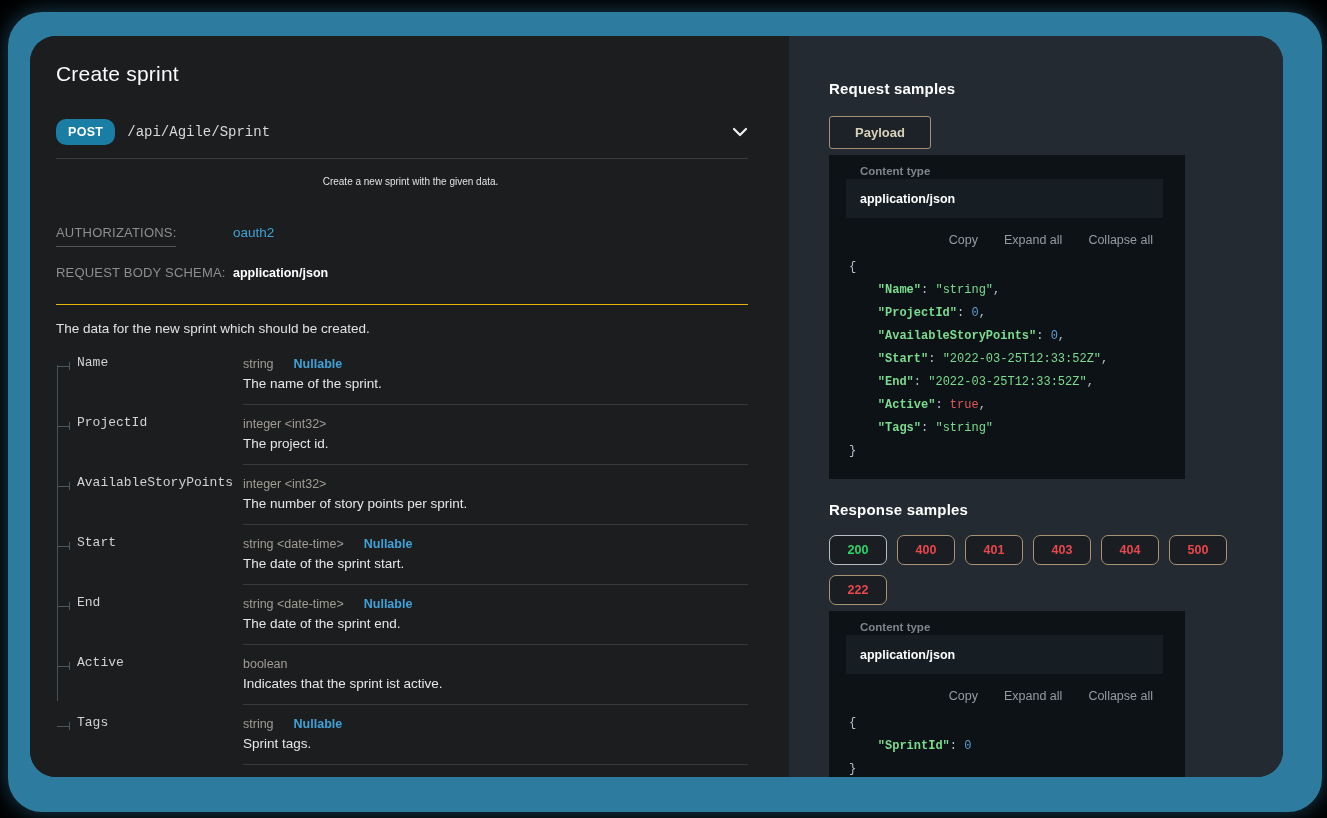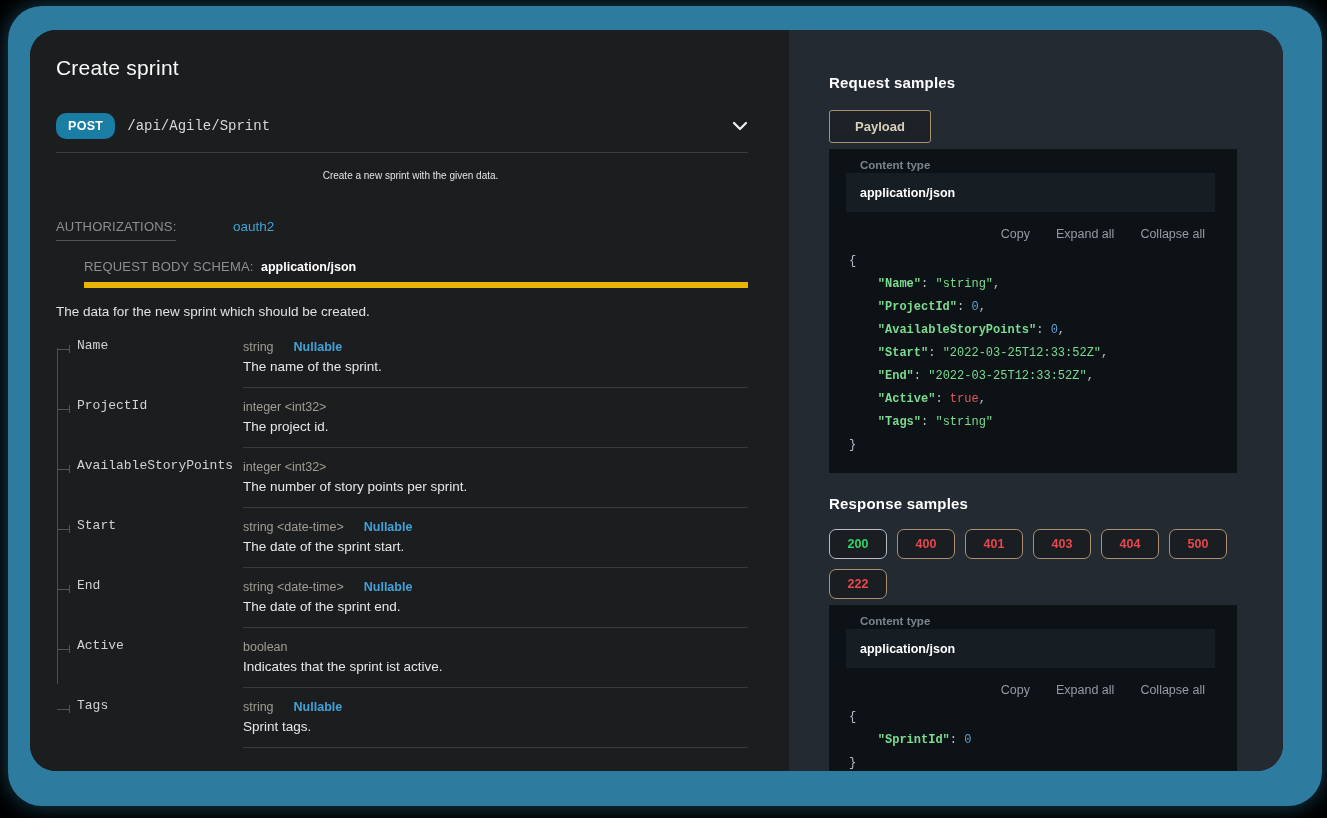--- a/index.html
+++ b/index.html
@@ -1,36 +1,36 @@
 <!DOCTYPE html>
 <html style="--accent: #2e7ba0; --panel_left: #1b1d1f; --panel_right: #242a31; --code_bg: #0d1216; --method_post: #1a7da4; --link_blue: #42a1d6; --type_gray: #a19d93; --tab_border: #a89070; --status_green: #2fd566; --status_red: #e8474d; --json_green: #7bdc90; --json_blue: #5a9fd4; --json_red: #e0575c;"><head>
 <meta charset="utf-8">
 <style>
   html,body{margin:0;padding:0;background:#000;}
   .stage{position:relative;width:1327px;height:818px;background:#000;overflow:hidden;
          font-family:"Liberation Sans",sans-serif;-webkit-font-smoothing:antialiased;}
-  .frame{position:absolute;left:8px;top:6px;width:1314px;height:800px;background:var(--accent,#2e7ba0);
+  .frame{position:absolute;left:8px;top:12px;width:1314px;height:800px;background:var(--accent,#2e7ba0);
          border-radius:34px;box-shadow:0 0 22px rgba(46,123,160,.55);}
   .content{position:absolute;left:22px;top:24px;width:1253px;height:741px;border-radius:26px;
            overflow:hidden;display:flex;background:var(--panel_left,#1b1d1f);}
 
   
   .left{width:759px;min-width:759px;background:var(--panel_left,#1b1d1f);padding:0 41px 0 26px;box-sizing:border-box;}
   .page-title{margin:26px 0 0 0;font-size:21px;font-weight:400;color:#fafafa;letter-spacing:.2px;}
   .endpoint-row{margin-top:33px;display:flex;align-items:center;border-bottom:1px solid #3c3c3c;padding-bottom:13px;cursor:pointer;}
   .method-badge{background:var(--method_post,#1a7da4);color:#fff;font-weight:bold;font-size:12.5px;
                 padding:6px 12px;border-radius:10px;letter-spacing:.3px;}
   .endpoint-path{font-family:"Liberation Mono","DejaVu Sans Mono",monospace;font-size:14px;color:#d8d8d8;margin-left:12px;}
   .chevron{margin-left:auto;display:flex;align-items:center;}
   .op-desc{margin:17px 0 0 17px;font-size:10px;color:#e2e2e2;text-align:center;}
   .kv-row{margin-top:38px;display:flex;align-items:baseline;}
   .kv-label{width:177px;min-width:177px;font-size:13px;color:#8e8e8e;letter-spacing:.2px;}
   .kv-label .uline{border-bottom:1px solid #565656;padding-bottom:6px;display:inline-block;}
   .kv-link{color:var(--link_blue,#42a1d6);font-size:13.5px;text-decoration:none;cursor:pointer;}
-  .schema-row{margin-top:18px;border-bottom:6px solid #eab308;padding-bottom:8px;margin-left:28px;}
+  .schema-row{margin-top:18px;border-bottom:1px solid #eab308;padding-bottom:24px;}
   .kv-strong{color:#fff;font-weight:bold;font-size:12.5px;}
   .body-desc{margin:16px 0 0 0;font-size:13.5px;color:#e2e2e2;}
 
   .fields{position:relative;margin-top:9px;}
   .tree-line{position:absolute;left:1px;top:20px;height:calc(100% - 84px);width:1px;background:#46525b;}
   .frow{display:flex;}
   .fname-col{width:187px;min-width:187px;padding-top:12px;display:flex;align-items:flex-start;}
   .stub{position:relative;width:12px;height:9px;border-bottom:1px solid #4a555e;margin:0 8px 0 1px;flex:none;}
   .stub::after{content:"";position:absolute;right:-1px;top:5px;height:8px;border-right:1px solid #4a555e;}
   .fname{font-family:"Liberation Mono","DejaVu Sans Mono",monospace;font-size:13px;color:#d2d2d2;margin-top:-2px;}
@@ -41,21 +41,21 @@
   .fdesc{margin-top:5px;font-size:13.5px;color:#e6e6e6;}
 
   
   .right{flex:1;background:var(--panel_right,#242a31);padding:0 18px 0 40px;box-sizing:border-box;}
   .samples-title{margin:0;font-size:15px;font-weight:bold;color:#fff;letter-spacing:.2px;}
   .rq-title{padding-top:44px;}
   .rs-title{padding-top:22px;}
   .payload-tab{margin-top:19px;display:inline-block;background:rgba(0,0,0,.18);border:1px solid var(--tab_border,#a89070);
                border-radius:3px;padding:8px 25px;color:#d9d0ba;font-weight:bold;font-size:13px;cursor:pointer;
                font-family:"Liberation Sans",sans-serif;}
-  .code-panel{margin-top:6px;width:408px;background:var(--code_bg,#0d1216);padding:10px 0 16px 0;}
+  .code-panel{margin-top:6px;width:356px;background:var(--code_bg,#0d1216);padding:10px 0 16px 0;}
   .ct-label{margin-left:31px;font-size:11.5px;font-weight:bold;color:#7d858c;}
   .ct-box{margin:2px 22px 0 17px;background:#161d23;padding:10px 14px 11px 14px;cursor:pointer;}
   .ct-value{color:#fff;font-weight:bold;font-size:12.5px;}
   .actions{display:flex;justify-content:flex-end;gap:26px;margin:15px 32px 0 0;}
   .action{color:#959ba1;font-size:12.5px;cursor:pointer;}
   .code{margin:9px 0 0 20px;font-family:"Liberation Mono","DejaVu Sans Mono",monospace;font-size:12px;
         line-height:23px;white-space:pre;}
   .tk-k{color:var(--json_green,#7bdc90);font-weight:bold;}
   .tk-s{color:var(--json_green,#7bdc90);}
   .tk-n{color:var(--json_blue,#5a9fd4);}

